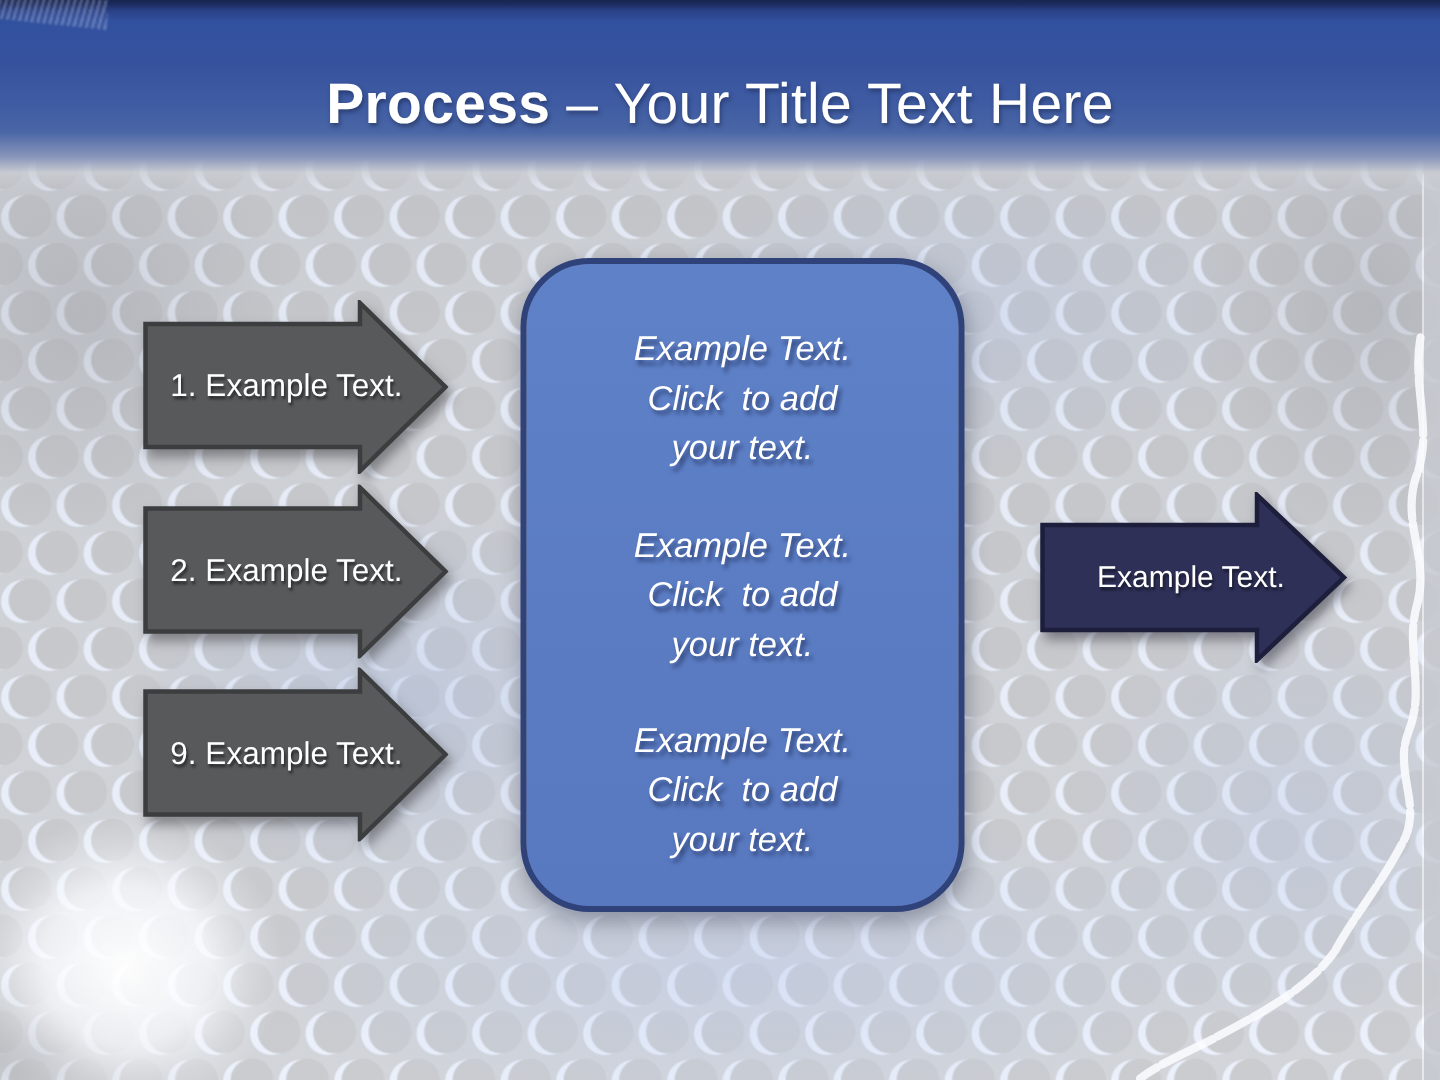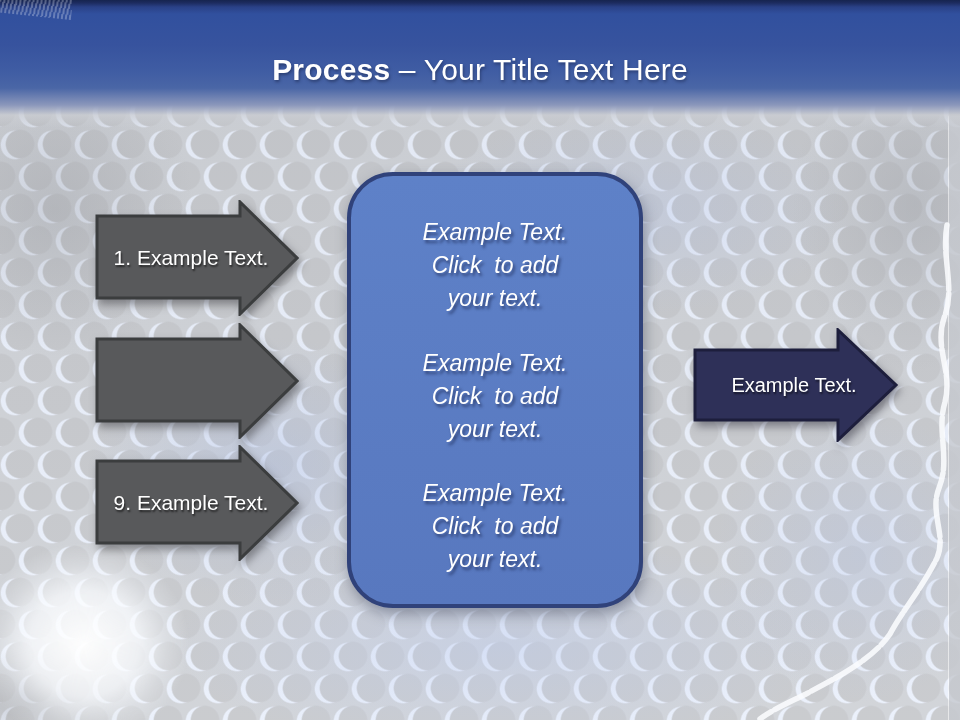--- a/index.html
+++ b/index.html
@@ -52,21 +52,21 @@
       #37539e 45px, #3f5ca3 70px, #4a66a6 88px,
       #8b97bb 105px, rgba(203,206,212,0.75) 115px, rgba(203,206,212,0) 128px);
   }
   .scratch-tl{
     position:absolute;left:-6px;top:-4px;width:78px;height:20px;
     transform:rotate(6deg);opacity:.55;filter:blur(0.6px);
     background:repeating-linear-gradient(100deg, rgba(230,235,245,0) 0 2px, rgba(232,236,246,0.55) 2px 4px);
   }
   .title{
     position:absolute;left:0;top:52px;width:960px;text-align:center;
-    color:#ffffff;font-size:30px;line-height:36px;letter-spacing:.2px;
+    color:#ffffff;font-size:38px;line-height:36px;letter-spacing:.2px;
     text-shadow:1px 2px 3px rgba(22,32,66,0.5);
     white-space:pre;
   }
   .title .em{font-weight:700;}
   
   .garrow{position:absolute;left:95px;width:204px;height:116px;}
   .garrow svg{display:block;filter:drop-shadow(3px 5px 4px rgba(55,55,60,0.5));}
   .garrow polygon{fill:#58595b;stroke:#3b3d3e;stroke-width:3;stroke-linejoin:miter;}
   .garrow-label{
     position:absolute;left:6px;top:0;width:180px;height:116px;
@@ -124,20 +124,21 @@
     <svg width="204" height="116" viewBox="0 0 204 116">
       <polygon points="2,16 145,16 145,2 202,58 145,114 145,98 2,98"></polygon>
     </svg>
     <div class="garrow-label">1. Example Text.</div>
   </div>
 
   <div class="garrow" style="top:323px">
     <svg width="204" height="116" viewBox="0 0 204 116">
       <polygon points="2,16 145,16 145,2 202,58 145,114 145,98 2,98"></polygon>
     </svg>
+    <div class="garrow-label">2. Example Text.</div>
   </div>
 
   <div class="garrow" style="top:445px">
     <svg width="204" height="116" viewBox="0 0 204 116">
       <polygon points="2,16 145,16 145,2 202,58 145,114 145,98 2,98"></polygon>
     </svg>
     <div class="garrow-label">9. Example Text.</div>
   </div>
 
   <div class="panel">

